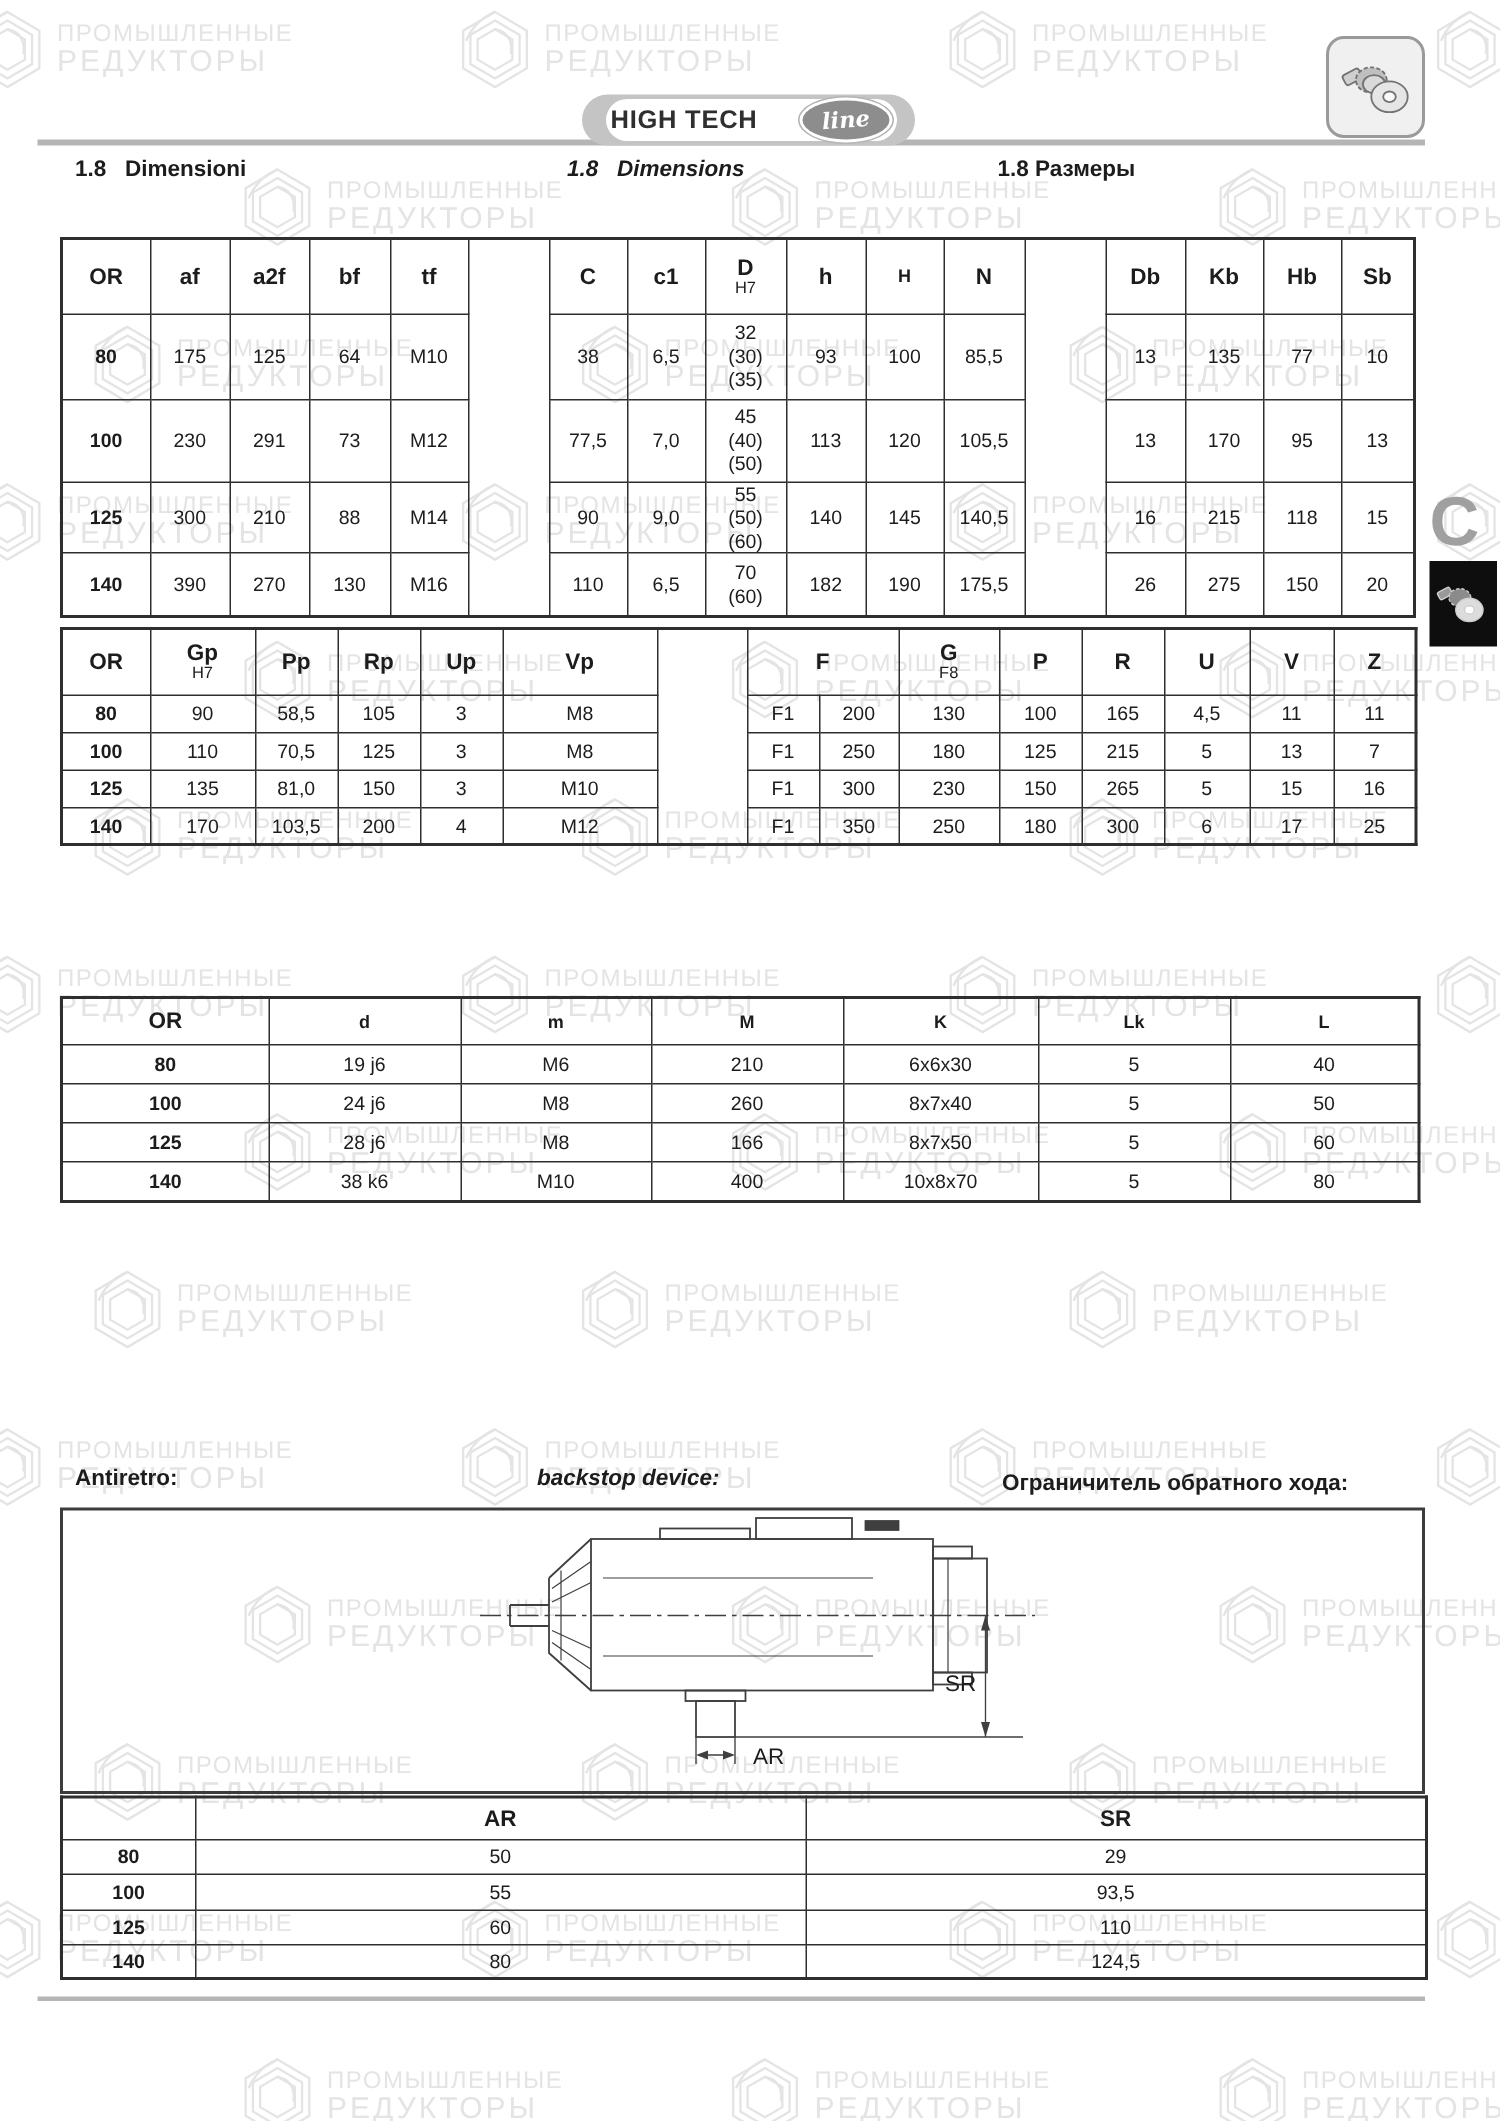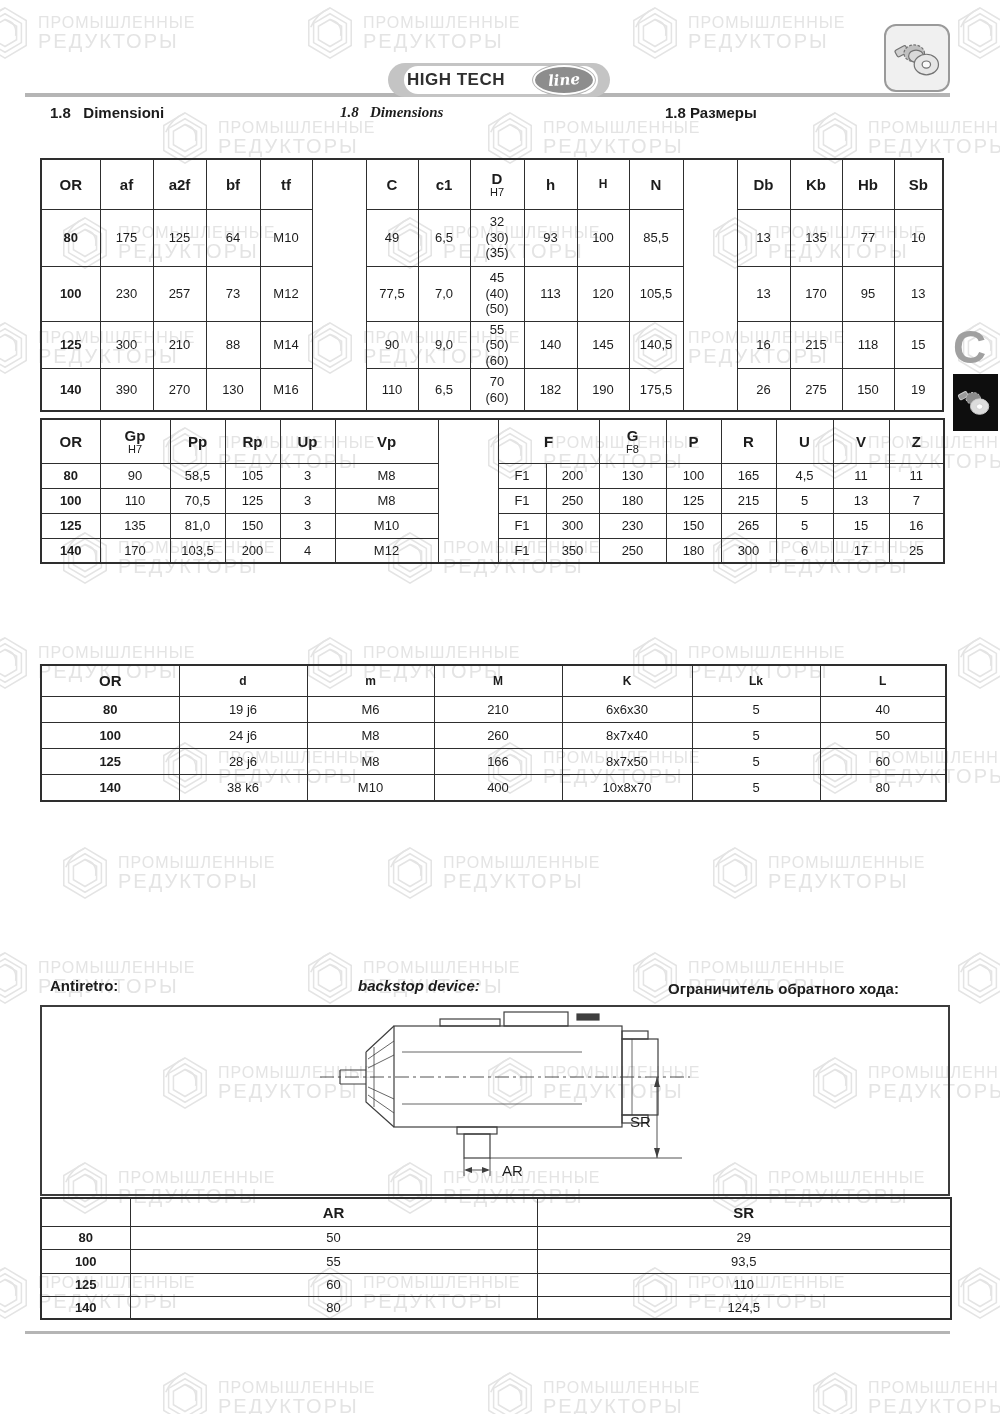--- a/index.html
+++ b/index.html
@@ -764,21 +764,21 @@
           <rect x="7" y="20" width="13" height="8" rx="2" fill="#cfcfcf" transform="rotate(-28 13 24)"></rect>
           <ellipse cx="27" cy="26" rx="11" ry="9" fill="#bfbfbf" stroke-dasharray="3 1.6"></ellipse>
           <ellipse cx="29" cy="29" rx="8" ry="6.5" fill="#d9d9d9"></ellipse>
           <ellipse cx="40" cy="38" rx="13" ry="11" fill="#e6e6e6"></ellipse>
           <ellipse cx="40" cy="38" rx="4.5" ry="3.8" fill="#f9f9f9"></ellipse>
         </g>
       </svg>
     </div>
 
     <div class="title" style="left:50px;top:104px;">1.8   Dimensioni</div>
-    <div class="title italic" style="left:340px;top:104px;font-family:Liberation Serif, serif;">1.8   Dimensions</div>
+    <div class="title italic" style="left:378px;top:104px;">1.8   Dimensions</div>
     <div class="title" style="left:665px;top:104px;">1.8 Размеры</div>
 
     <table class="t" style="left:40px;top:158px;">
       <colgroup>
         <col style="width:59px">
           <col style="width:53px">
           <col style="width:53px">
           <col style="width:54px">
           <col style="width:52px">
         <col style="width:54px">
@@ -817,38 +817,38 @@
         <td>Hb</td>
         <td>Sb</td>
       </tr>
       <tr style="height:57px">
         <td class="rl">80</td>
         <td>175</td>
             <td>125</td>
         <td>64</td>
             <td>M10</td>
         <td class="gap"></td>
-        <td>49</td>
+        <td>38</td>
             <td>6,5</td>
         <td class="pre">32
 (30)
 (35)</td>
         <td>93</td>
             <td>100</td>
         <td>85,5</td>
         <td class="gap"></td>
         <td>13</td>
             <td>135</td>
         <td>77</td>
             <td>10</td>
       </tr>
       <tr style="height:55px">
         <td class="rl">100</td>
         <td>230</td>
-            <td>257</td>
+            <td>291</td>
         <td>73</td>
             <td>M12</td>
         <td class="gap"></td>
         <td>77,5</td>
             <td>7,0</td>
         <td class="pre">45
 (40)
 (50)</td>
         <td>113</td>
             <td>120</td>
@@ -891,21 +891,21 @@
             <td>6,5</td>
         <td class="pre">70
 (60)</td>
         <td>182</td>
             <td>190</td>
         <td>175,5</td>
         <td class="gap"></td>
         <td>26</td>
             <td>275</td>
         <td>150</td>
-            <td>19</td>
+            <td>20</td>
       </tr>
     </tbody>
       </table>
 
     <table class="t" style="left:40px;top:418px;">
       <colgroup>
         <col style="width:59px">
           <col style="width:70px">
           <col style="width:55px">
           <col style="width:55px">

